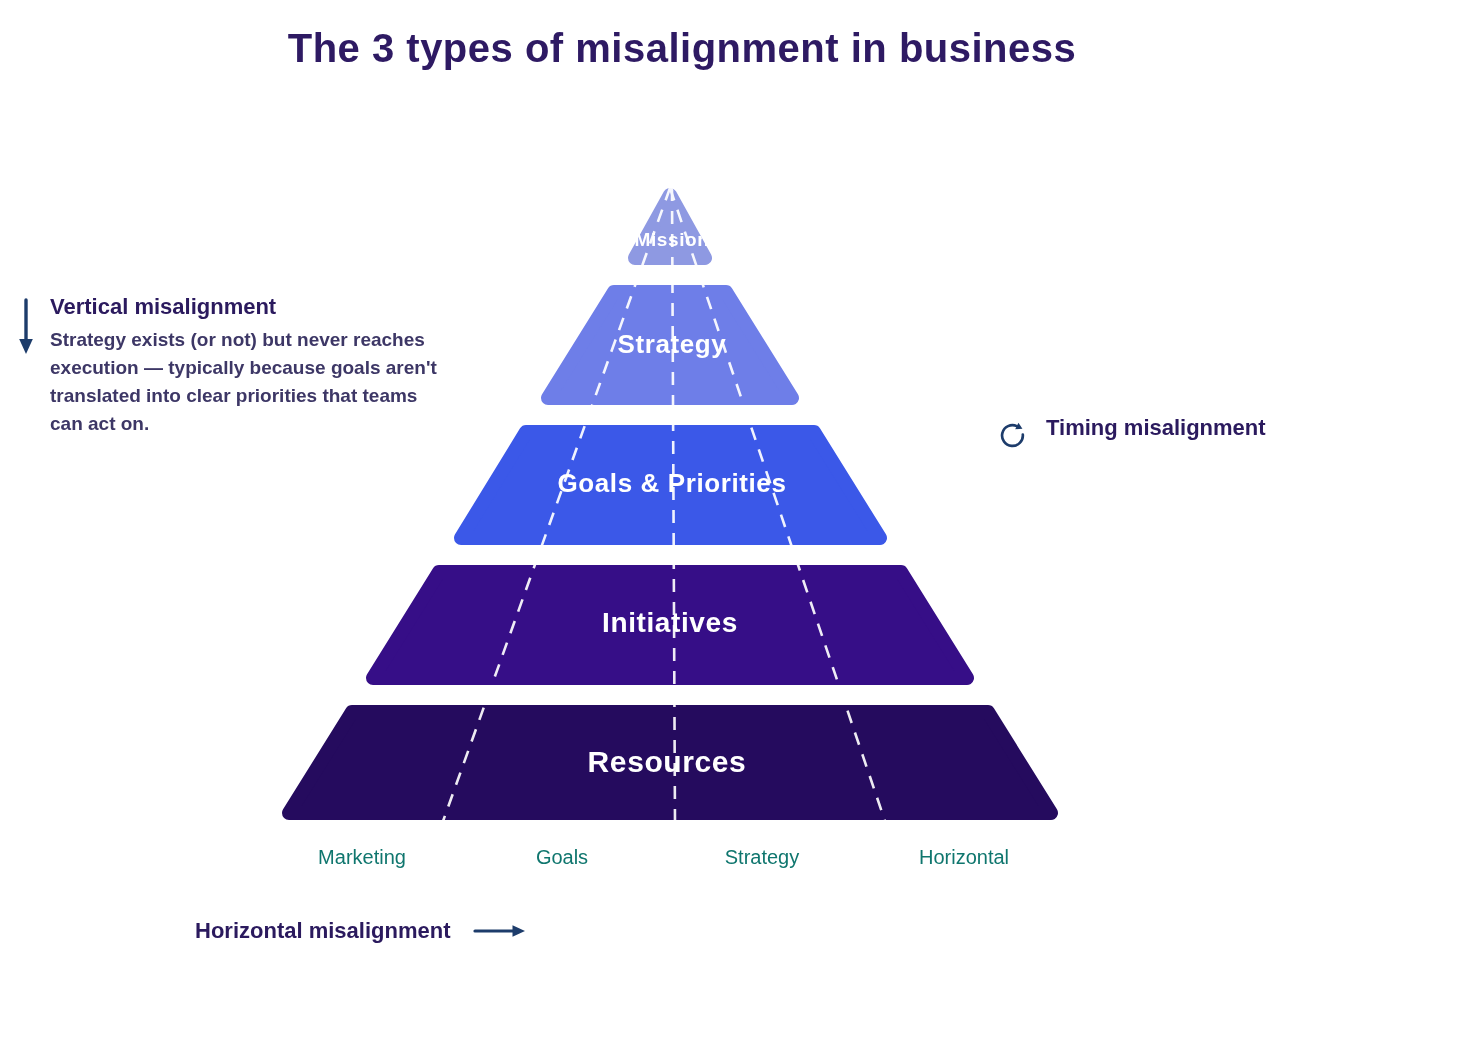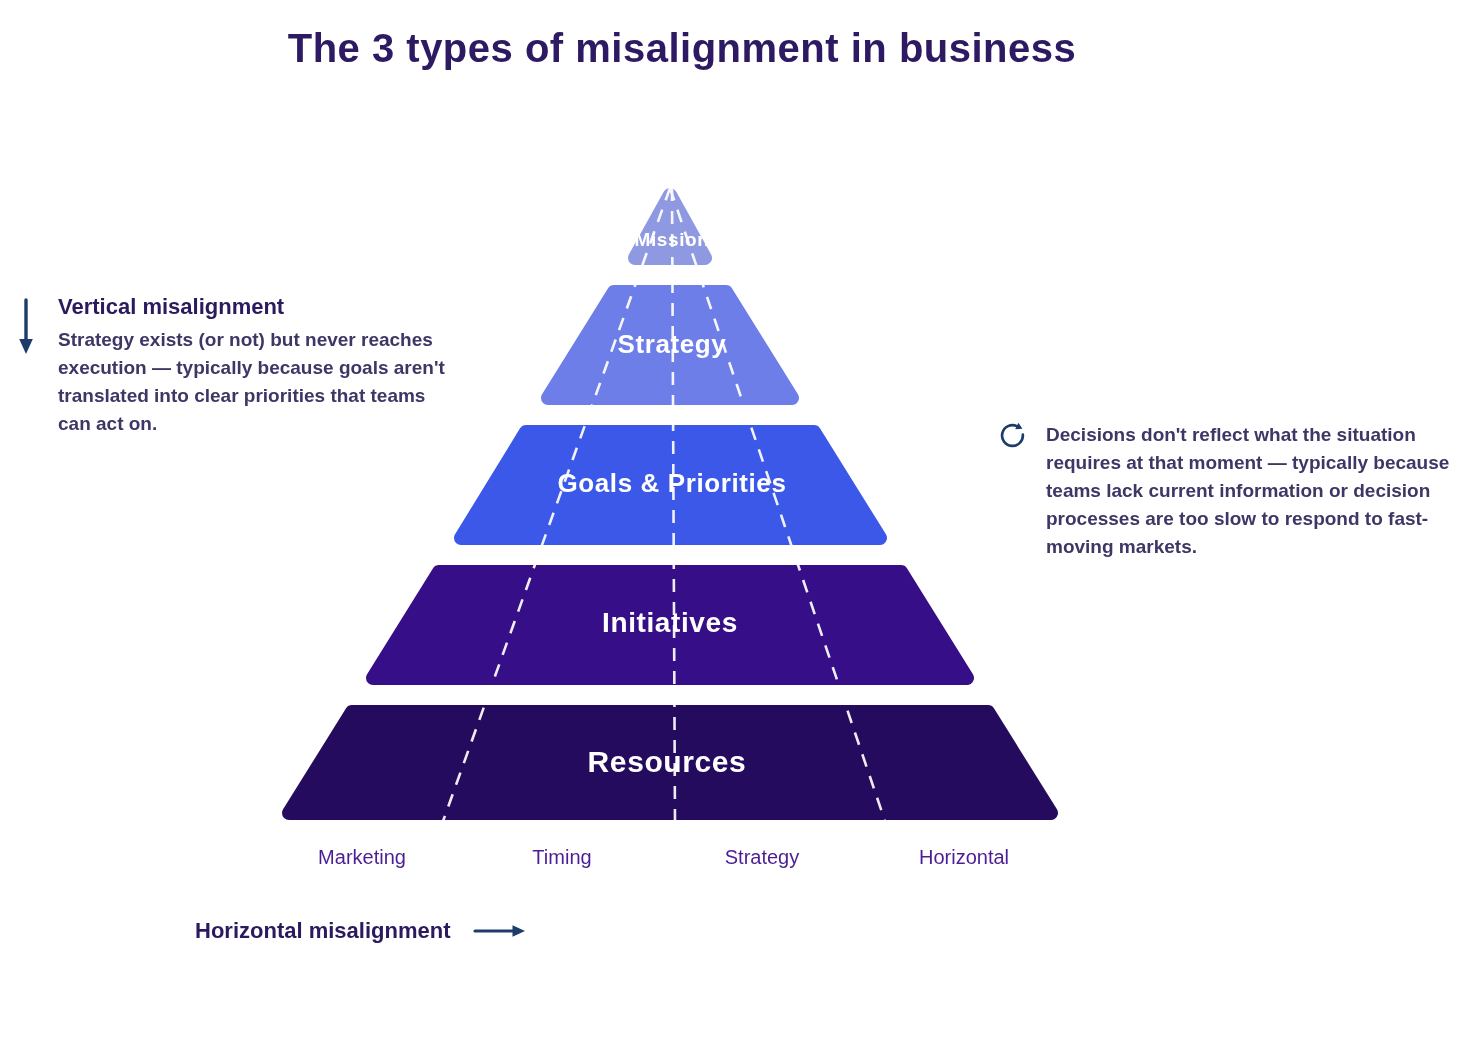--- a/index.html
+++ b/index.html
@@ -24,30 +24,30 @@
     font-weight:700;
     fill:#ffffff;
     letter-spacing:0.6px;
   }
   .annotation-title{
     font-size:22px;font-weight:700;color:#2b1a5e;
   }
   .annotation-body{
     font-size:19px;color:#3d3766;line-height:1.48;margin-top:6px;font-weight:bold;
   }
-  #vertical-block{left:58px;top:294px;width:392px;}
+  #vertical-block{left:50px;top:294px;width:392px;}
   #vertical-arrow{left:16px;top:297px;}
   #timing-block{left:1046px;top:415px;width:414px;}
   #timing-icon{left:998px;top:420px;}
   #horizontal-block{left:195px;top:918px;width:920px;}
   #horizontal-title-row{display:flex;align-items:center;gap:23px;}
   .function-label{
     top:846px;
     transform:translateX(-50%);
-    font-size:20px;color:#4c1d95;
+    font-size:20px;color:#0f766e;
     white-space:nowrap;
   }
   #fn-0{left:362px;} #fn-1{left:562px;} #fn-2{left:762px;} #fn-3{left:964px;}
 </style>
 </head>
 <body>
 
 <div id="canvas">
 
   <div id="page-title" class="abs">The 3 types of misalignment in business</div>
@@ -80,39 +80,39 @@
     </g>
 
     <text class="band-label" x="672" y="246" font-size="19" text-anchor="middle">Mission</text>
     <text class="band-label" x="672" y="353" font-size="26" text-anchor="middle">Strategy</text>
     <text class="band-label" x="672" y="492" font-size="26" text-anchor="middle">Goals &amp; Priorities</text>
     <text class="band-label" x="670" y="632" font-size="28" text-anchor="middle">Initiatives</text>
     <text class="band-label" x="667" y="772" font-size="30" text-anchor="middle">Resources</text>
   </svg>
 
   <div id="fn-0" class="abs function-label">Marketing</div>
-  <div id="fn-1" class="abs function-label">Timing</div>
+  <div id="fn-1" class="abs function-label">Goals</div>
   <div id="fn-2" class="abs function-label">Strategy</div>
   <div id="fn-3" class="abs function-label">Horizontal</div>
 
   <svg id="vertical-arrow" class="abs" width="20" height="58" viewBox="0 0 20 58">
     <line x1="10" y1="3" x2="10" y2="43" stroke="#1d3c6b" stroke-width="3.4" stroke-linecap="round"></line>
     <polygon points="10,57 3.2,42 16.8,42" fill="#1d3c6b"></polygon>
   </svg>
   <div id="vertical-block" class="abs">
     <div class="annotation-title">Vertical misalignment</div>
     <div class="annotation-body">Strategy exists (or not) but never reaches execution — typically because goals aren't translated into clear priorities that teams can act on.</div>
   </div>
 
   <svg id="timing-icon" class="abs" width="30" height="30" viewBox="0 0 26 26">
     <path d="M 21.5 12.7 A 9 9 0 1 1 16.3 5.3" fill="none" stroke="#1d3c6b" stroke-width="2.3" stroke-linecap="round"></path>
     <polygon points="21.2,7.6 14.9,8.1 17.7,2.4" fill="#1d3c6b"></polygon>
   </svg>
   <div id="timing-block" class="abs">
-    <div class="annotation-body">Decisions don't reflect what the situation requires at that moment — typically because teams lack current information or decision processes are too slow to respond to fast-moving markets.</div>
+    <div class="annotation-title">Timing misalignment</div>
   </div>
 
   <div id="horizontal-block" class="abs">
     <div id="horizontal-title-row">
       <span class="annotation-title">Horizontal misalignment</span>
       <svg width="52" height="14" viewBox="0 0 52 14">
         <line x1="2" y1="7" x2="41" y2="7" stroke="#1d3c6b" stroke-width="3.2" stroke-linecap="round"></line>
         <polygon points="52,7 39.5,1.2 39.5,12.8" fill="#1d3c6b"></polygon>
       </svg>
     </div>

